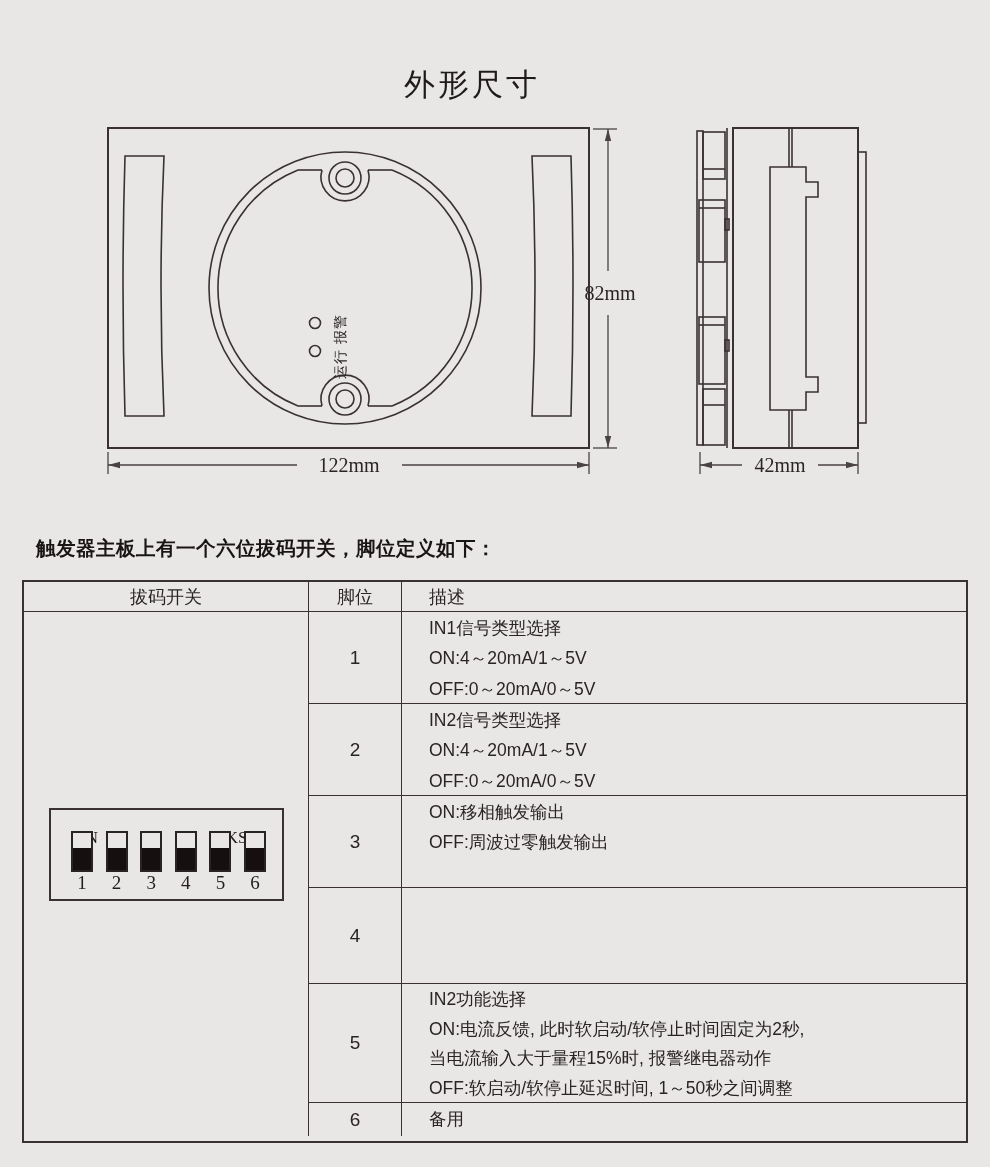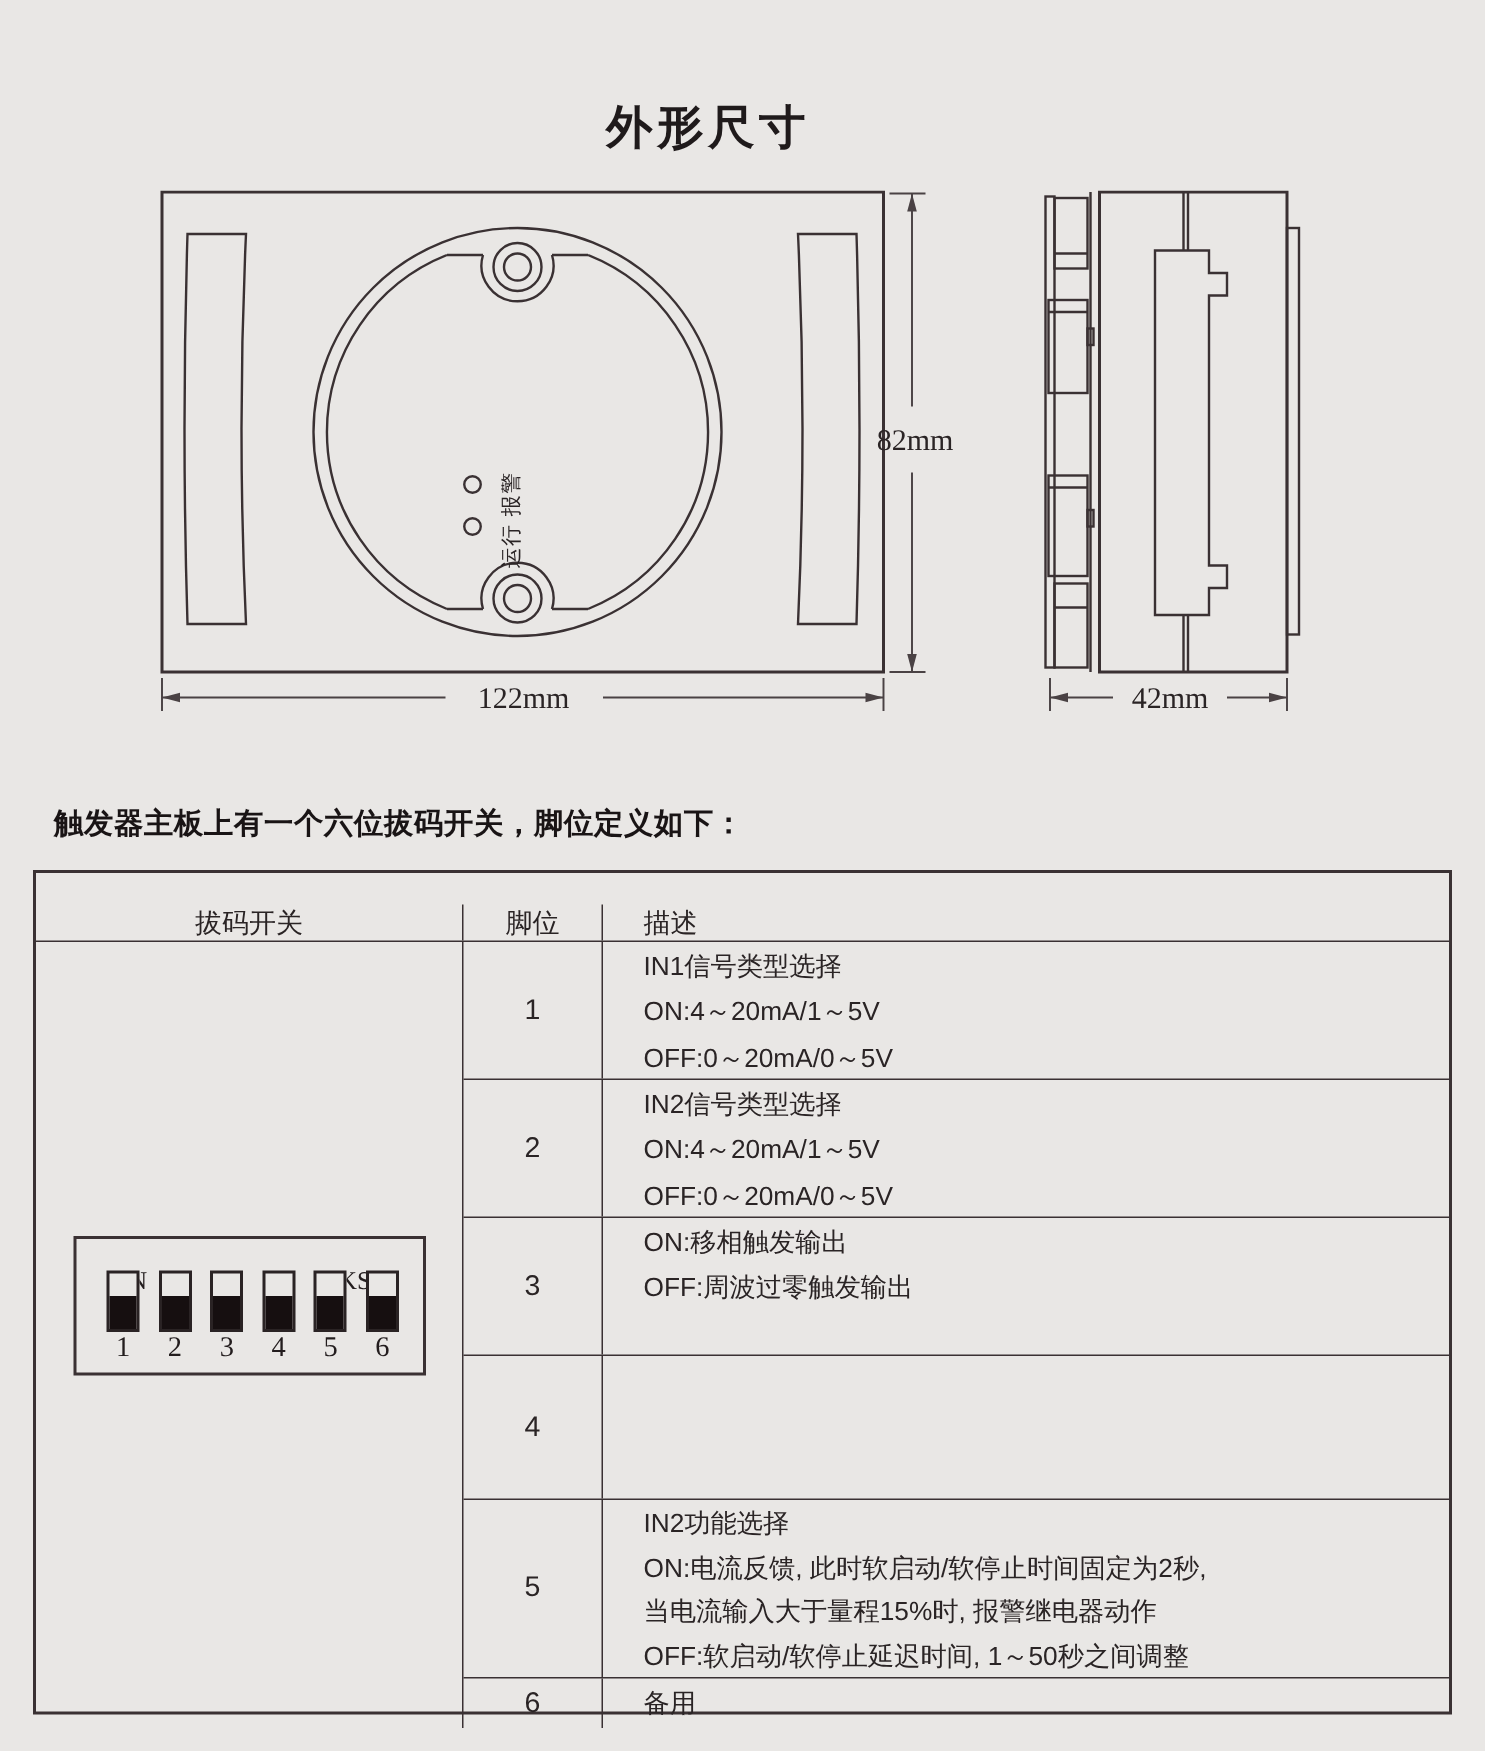--- a/index.html
+++ b/index.html
@@ -6,42 +6,42 @@
   html,body { width:990px; height:1167px; }
   body {
     position:relative;
     background:#e9e7e5;
     font-family:"Liberation Sans", sans-serif;
     color:#2a2425;
     overflow:hidden;
   }
   .title {
     position:absolute; top:64px; left:0; width:944px;
-    text-align:center; font-size:31px; font-weight:bold;
+    text-align:center; font-size:31px; font-weight:normal;
     letter-spacing:3px; color:#1f1a1b;
   }
   svg { position:absolute; }
   #front-svg { left:105px; top:127px; }
   #side-svg  { left:690px; top:127px; }
   .stroke { fill:none; stroke:#3a3133; stroke-width:2; }
   .stroke-thin { fill:none; stroke:#3a3133; stroke-width:1.6; }
   .dimline { fill:none; stroke:#4a4244; stroke-width:1.3; }
   .arrow { fill:#4a4244; stroke:none; }
   .dimtext { font-family:"Liberation Serif", serif; font-size:20px; fill:#2a2425; }
   .ledtext { font-family:"Liberation Sans", sans-serif; font-size:14px; fill:#2a2425; letter-spacing:1px; }
   .intro {
     position:absolute; left:36px; top:535px;
     font-size:19.5px; font-weight:bold; color:#191415; letter-spacing:0.5px;
   }
   
   .dtable {
     position:absolute; left:22px; top:580px; width:946px; height:563px;
     border:2.5px solid #3a3133;
   }
-  .thead { display:flex; height:46px; border-bottom:1.5px solid #3a3133;align-items:flex-end; }
+  .thead { display:flex; height:30px; border-bottom:1.5px solid #3a3133; }
   .cell-h { font-size:18px; display:flex; align-items:center; }
   .h1 { width:285px; justify-content:center; border-right:1.5px solid #3a3133; }
   .h2 { width:93px;  justify-content:center; border-right:1.5px solid #3a3133; }
   .h3 { flex:1; padding-left:27px; }
   .tbody { display:flex; height:524px; }
   .col1 {
     width:285px; border-right:1.5px solid #3a3133;
     display:flex; align-items:center; justify-content:center;
   }
   .col23 { flex:1; display:flex; flex-direction:column; }

